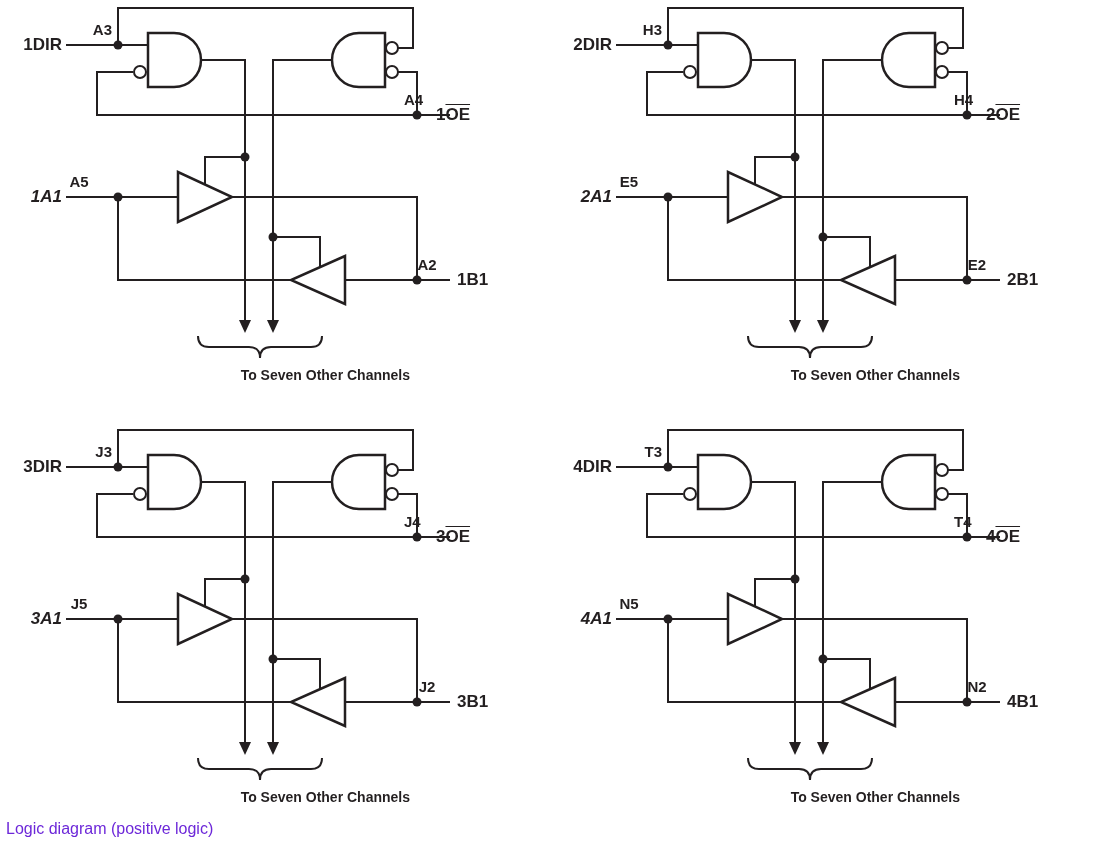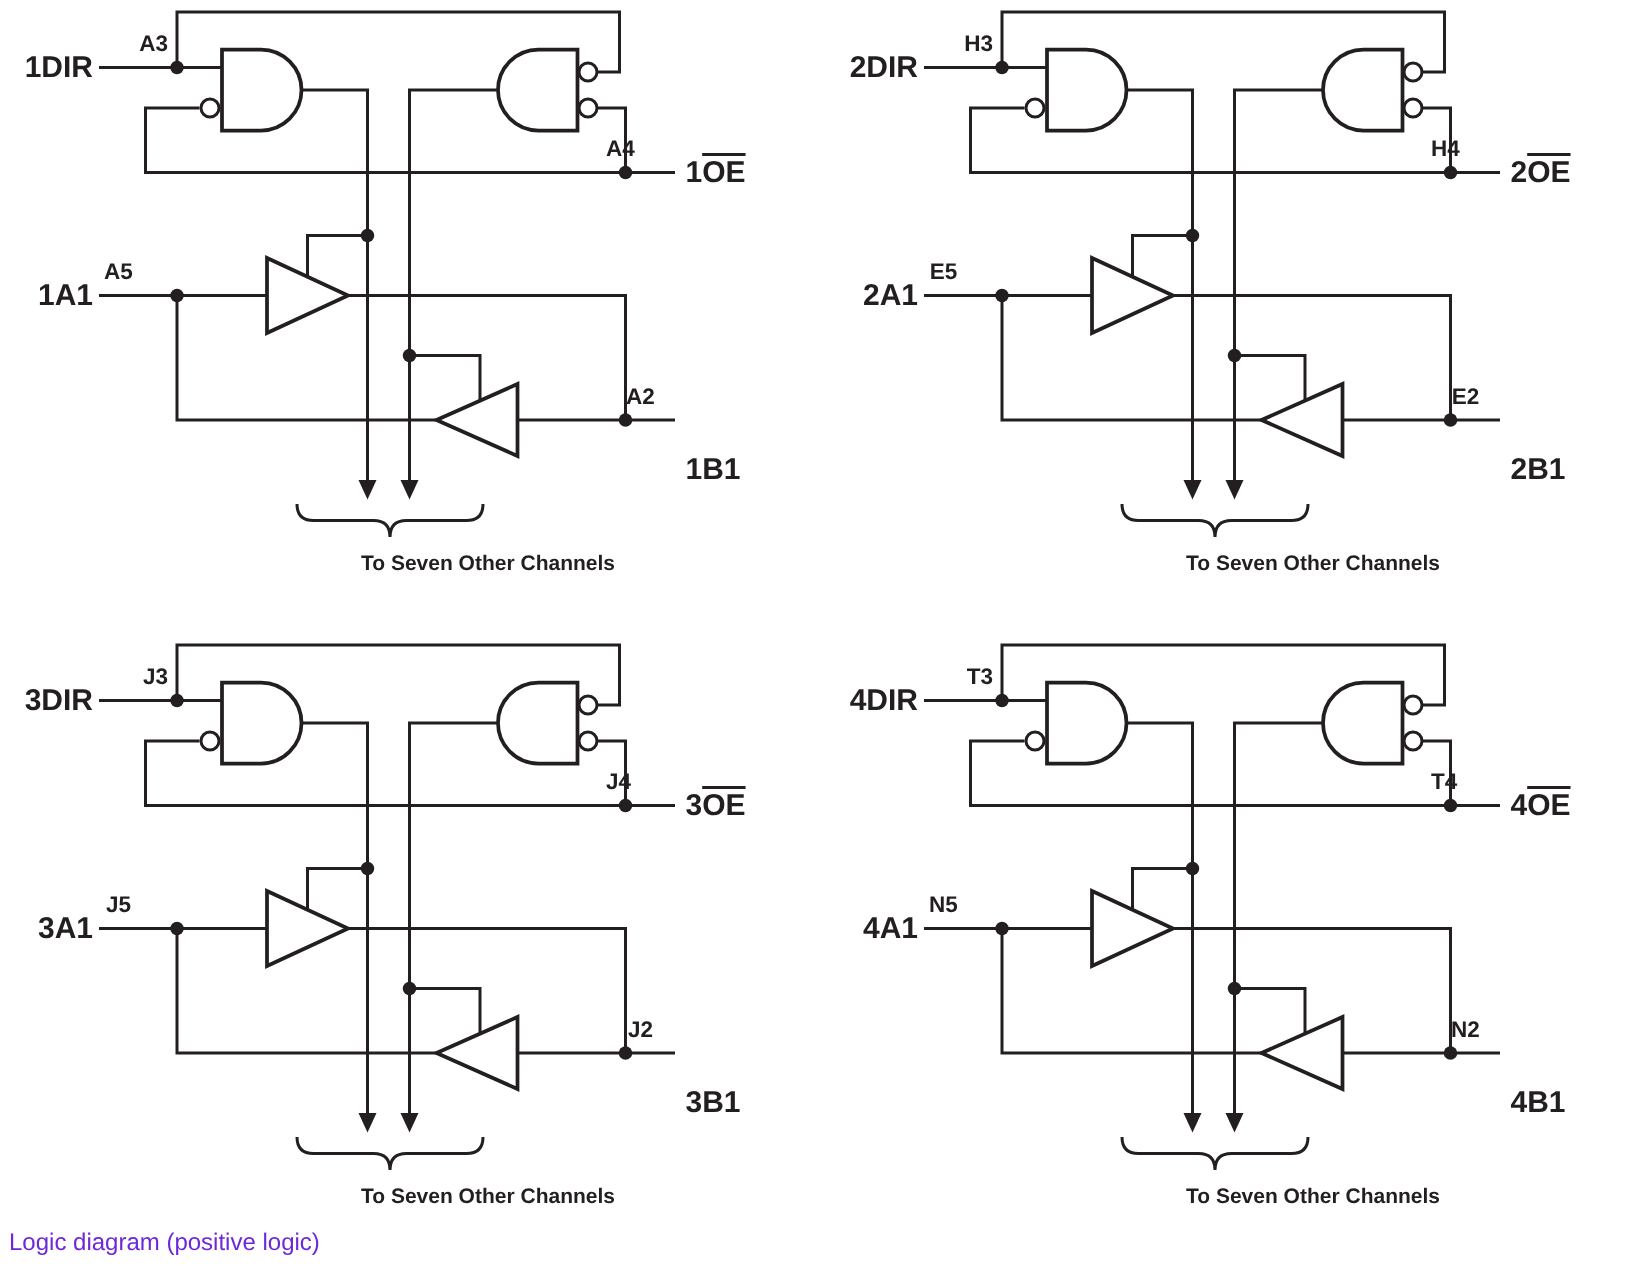--- a/index.html
+++ b/index.html
@@ -4,31 +4,31 @@
 <style>
   html,body{margin:0;padding:0;background:#ffffff;}
   .page{position:relative;width:1100px;height:849px;background:#ffffff;color:#231f20;
         font-family:"Liberation Sans",sans-serif;overflow:hidden;}
   .channel{position:absolute;width:550px;height:400px;}
   .channel svg{position:absolute;left:0;top:0;}
   .wire{stroke:#231f20;stroke-width:2;fill:none;}
   .gate{stroke:#231f20;stroke-width:2.5;fill:#ffffff;}
   .bub{stroke:#231f20;stroke-width:2;fill:#ffffff;}
   .solid{fill:#231f20;stroke:none;}
-  .lbl,.pin,.note{position:absolute;font-weight:bold;font-size:20px;line-height:18px;
+  .lbl,.pin,.note{position:absolute;font-weight:bold;font-size:17px;line-height:18px;
         white-space:nowrap;color:#231f20;}
   .pin{font-size:15px;}
   .lbl.dir{left:0;top:36px;width:62px;text-align:right;}
   .pin-dir{left:66px;top:21px;width:46px;text-align:right;}
-  .lbl.a{left:0;top:188px;width:62px;text-align:right;}
+  .lbl.a{left:0;top:188px;width:62px;text-align:right;font-style:italic;}
   .pin-a{left:56px;top:173px;width:46px;text-align:center;}
   .pin-oe{left:404px;top:91px;width:46px;text-align:left;}
-  .lbl.oe{left:457px;top:106px;}
+  .lbl.oe{left:436px;top:106px;}
   .pin-b{left:404px;top:256px;width:46px;text-align:center;}
-  .lbl.b{left:457px;top:271px;margin-top:33px;}
+  .lbl.b{left:457px;top:271px;}
   .note{left:110px;top:366px;width:300px;text-align:right;font-size:14px;}
   .ov{text-decoration:overline;}
   .caption{position:absolute;left:6px;top:820px;font-size:16px;color:#6d28d9;}
 </style>
 </head>
 <body>
 
 <div class="page">
 
   <div class="channel" style="left:0;top:0">

